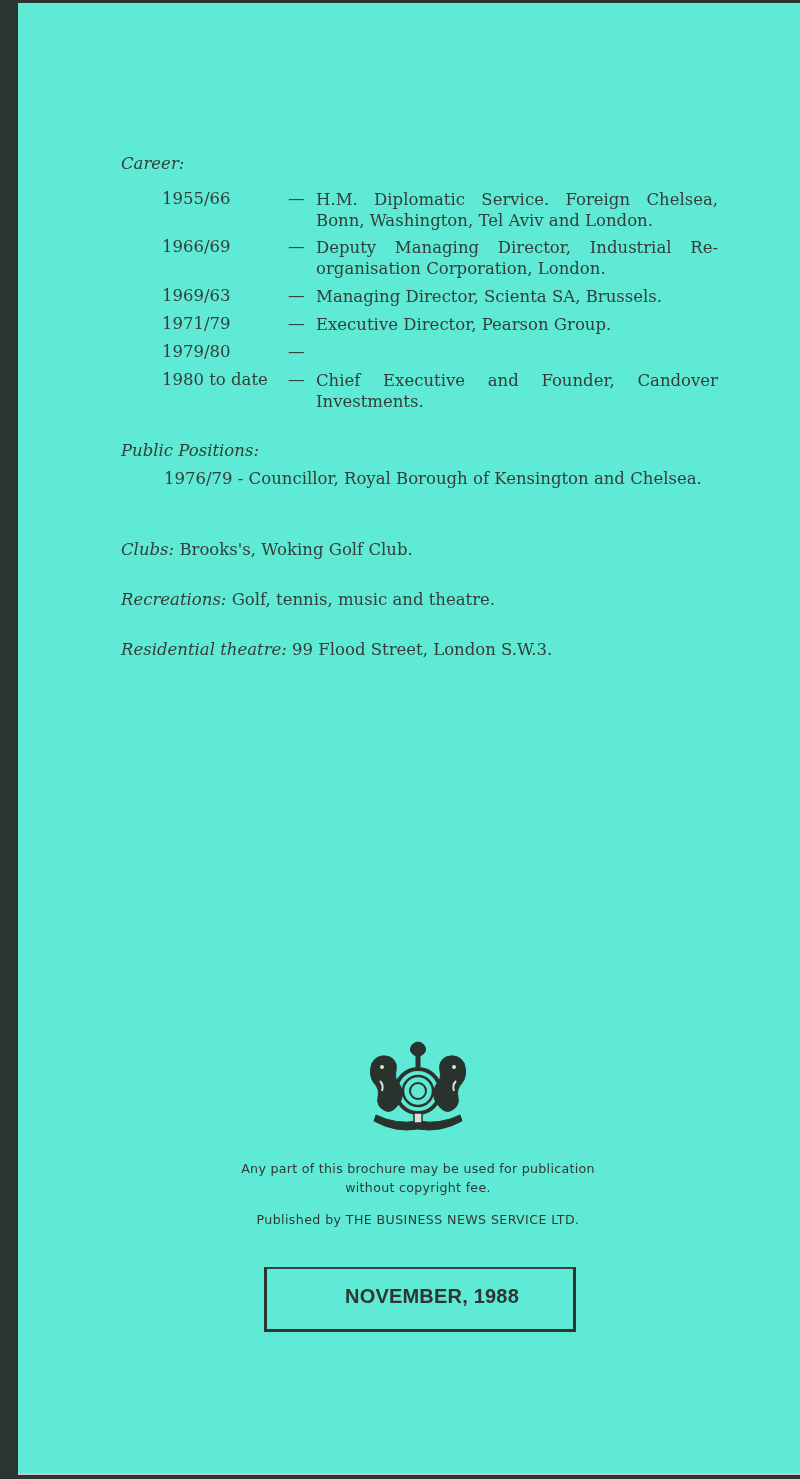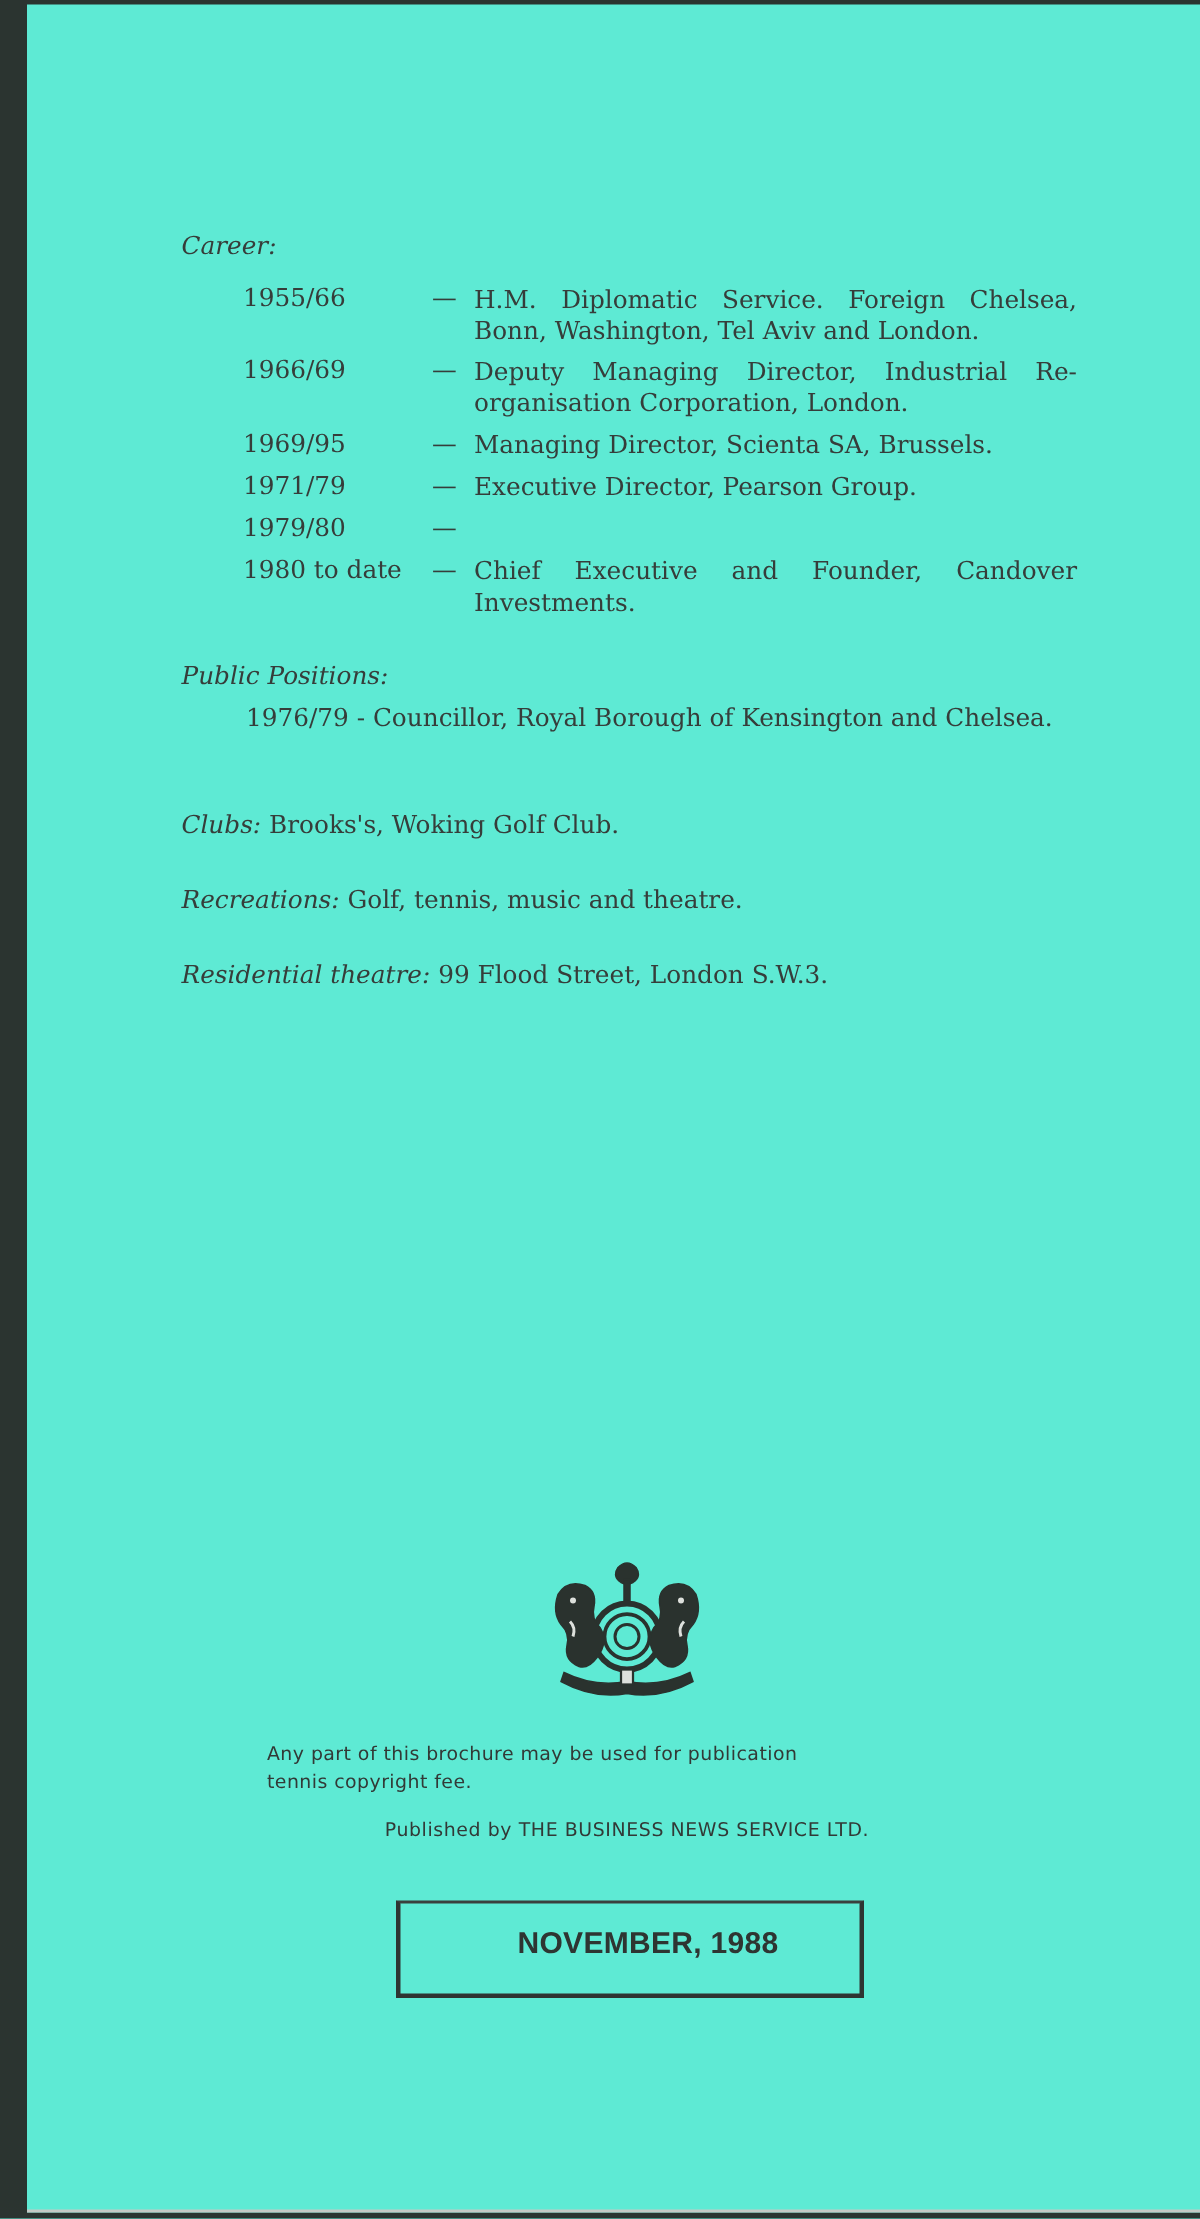--- a/index.html
+++ b/index.html
@@ -18,21 +18,21 @@
   }
   .serif { font-family: "DejaVu Serif", serif; font-size: 16.5px; color: #363d3a; }
   .label { font-style: italic; }
   .abs { position: absolute; }
   .career-row { position: absolute; left: 144px; width: 560px; }
   .year { position: absolute; left: 0; top: 0; white-space: nowrap; }
   .dash { position: absolute; left: 126px; top: 0; }
   .desc { position: absolute; left: 154px; top: 0; width: 402px; text-align: justify; text-align-last: left; line-height: 21px; }
   .pub-text { position: absolute; left: 146px; width: 554px; text-align: justify; line-height: 21px; }
   .sans { font-family: "DejaVu Sans", sans-serif; color: #323936; }
-  .notice { position: absolute; left: 160px; width: 480px; font-size: 12.6px; line-height: 19px; letter-spacing: 0.3px; }
+  .notice { position: absolute; left: 160px; width: 480px; text-align: center; font-size: 12.6px; line-height: 19px; letter-spacing: 0.3px; }
   .published { position: absolute; left: 160px; width: 480px; text-align: center; font-size: 12.6px; letter-spacing: 0.4px; }
   .date-box { position: absolute; left: 246px; top: 1264px; width: 306px; height: 60px;
     border-left: 3px solid #2e3532; border-right: 3px solid #2e3532;
     border-top: 2px solid #3a413e; border-bottom: 3px solid #2e3532; }
   .date-text { position: absolute; left: 0; right: 0; top: 16px; text-align: center;
     font-family: "Liberation Sans", sans-serif; font-weight: bold; font-size: 20px; color: #2e3532; letter-spacing: 0.2px; padding-left: 24px; }
   .crest { position: absolute; left: 348px; top: 1038px; width: 104px; height: 90px; }
 </style>
 </head>
 <body>
@@ -45,21 +45,21 @@
     <span class="year">1955/66</span>
     <span class="dash">—</span>
     <span class="desc">H.M. Diplomatic Service. Foreign Chelsea, Bonn, Washington, Tel Aviv and London.</span>
   </div>
   <div class="career-row serif" style="top:234px; height:44px;">
     <span class="year">1966/69</span>
     <span class="dash">—</span>
     <span class="desc">Deputy Managing Director, Industrial Re-organisation Corporation, London.</span>
   </div>
   <div class="career-row serif" style="top:283px; height:22px;">
-    <span class="year">1969/95</span>
+    <span class="year">1969/63</span>
     <span class="dash">—</span>
     <span class="desc">Managing Director, Scienta SA, Brussels.</span>
   </div>
   <div class="career-row serif" style="top:311px; height:22px;">
     <span class="year">1971/79</span>
     <span class="dash">—</span>
     <span class="desc">Executive Director, Pearson Group.</span>
   </div>
   <div class="career-row serif" style="top:339px; height:22px;">
     <span class="year">1979/80</span>
@@ -111,21 +111,21 @@
         <circle cx="16" cy="26" r="2"></circle>
         <circle cx="88" cy="26" r="2"></circle>
         <path d="M14 40 q4 4 2 10" stroke="#dde0dc" stroke-width="2" fill="none"></path>
         <path d="M90 40 q-4 4 -2 10" stroke="#dde0dc" stroke-width="2" fill="none"></path>
       </g>
     </svg>
   </div>
 
   <div class="notice sans" style="top:1156px;">
     <div>Any part of this brochure may be used for publication</div>
-    <div>tennis copyright fee.</div>
+    <div>without copyright fee.</div>
   </div>
 
   <div class="published sans" style="top:1209px;">Published by THE BUSINESS NEWS SERVICE LTD.</div>
 
   <div class="date-box">
     <div class="date-text">NOVEMBER, 1988</div>
   </div>
 
 </div>
 

